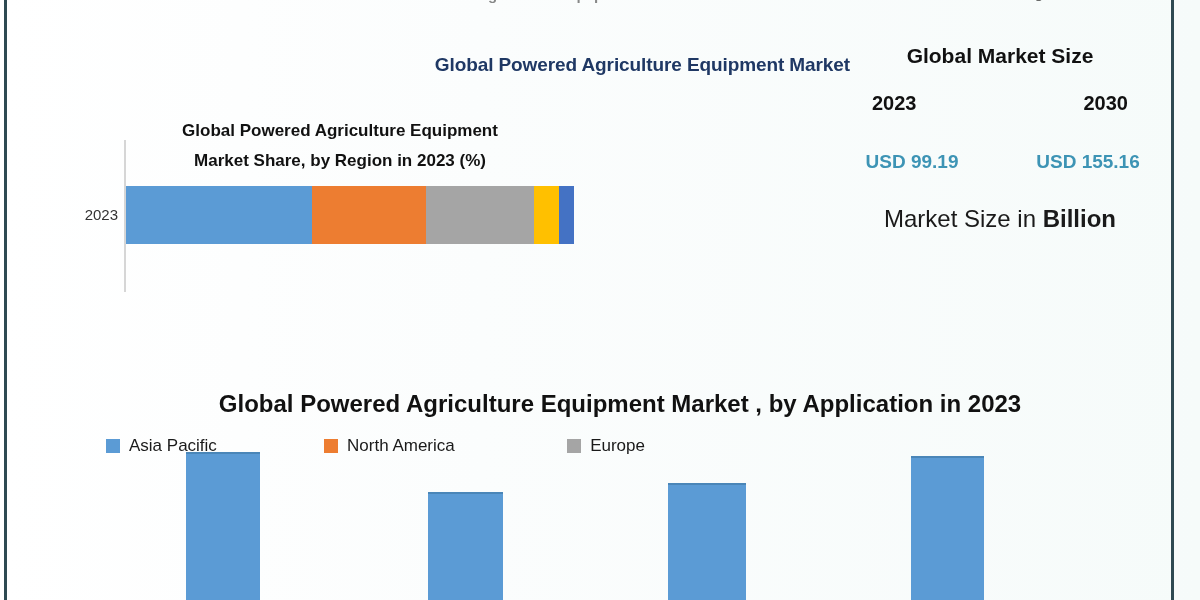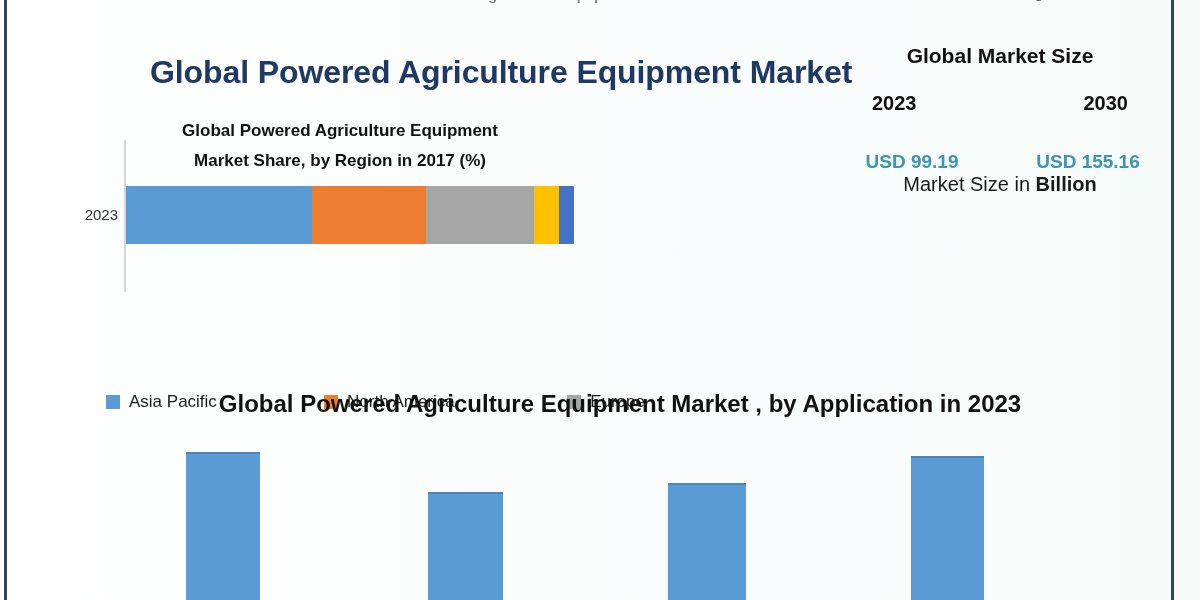--- a/index.html
+++ b/index.html
@@ -33,22 +33,22 @@
     position:absolute; left:300px; top:-14px;
     width:450px; text-align:center;
     font-size:15px; font-weight:bold; color:#2a2a2a;
     opacity:.55;
     white-space:nowrap;
   }
 
   
   .main-title {
     position:absolute; left:150px; top:54px;
-    width:700px; text-align:left;
-    font-size:32px; font-weight:bold;
+    width:700px; text-align:right;
+    font-size:19px; font-weight:bold;
     color:#1f3864;
     letter-spacing:-.1px;
     white-space:nowrap;
   }
 
   
   .region-chart {
     position:absolute; left:20px; top:100px;
     width:620px; height:280px;
   }
@@ -76,20 +76,21 @@
   .stack .seg { height:100%; }
 
   
   .legend {
     position:absolute; left:86px; top:292px;
     width:560px;
   }
   .legend-row {
     display:flex; align-items:flex-start;
     height:43px;
+    margin-top:44px;
   }
   .legend-item {
     display:flex; align-items:center;
     font-size:17px; color:#1a1a1a;
   }
   .legend-item .swatch {
     width:14px; height:14px;
     margin-right:9px;
     flex:0 0 auto;
   }
@@ -121,21 +122,22 @@
   .value-row {
     display:flex; justify-content:space-between;
     padding:0 16px;
     margin-top:36px;
     font-size:19px; font-weight:bold;
     color:#3d94b5;
     gap:44px;
   }
   .value-row .v { width:150px; text-align:center; }
   .msb {
-    font-size:20px; color:#1a1a1a;
+    margin-top:32px;
+    font-size:24px; color:#1a1a1a;
   }
   .msb b { font-weight:bold; }
 
   
   .app-title {
     position:absolute; left:180px; top:388px;
     width:880px; text-align:center;
     font-size:24px; font-weight:bold; color:#111111;
     line-height:32px;
   }
@@ -158,21 +160,21 @@
   <div class="frame-right"></div>
 
   <div class="top-clipped">Powered Agriculture Equipment</div>
 
   <div class="main-title">Global Powered Agriculture Equipment Market</div>
 
   <div class="region-chart">
 
     <div class="region-title">
       <div>Global Powered Agriculture Equipment</div>
-      <div>Market Share, by Region in 2017 (%)</div>
+      <div>Market Share, by Region in 2023 (%)</div>
     </div>
 
     <div class="axis-line"></div>
 
     <div class="cat-label">2023</div>
 
     <div class="stack" id="stack">
         <div class="seg" style="background: rgb(91, 155, 213); width: 41.5%;"></div>
         <div class="seg" style="background: rgb(237, 125, 49); width: 25.5%;"></div>
         <div class="seg" style="background: rgb(165, 165, 165); width: 24%;"></div>

